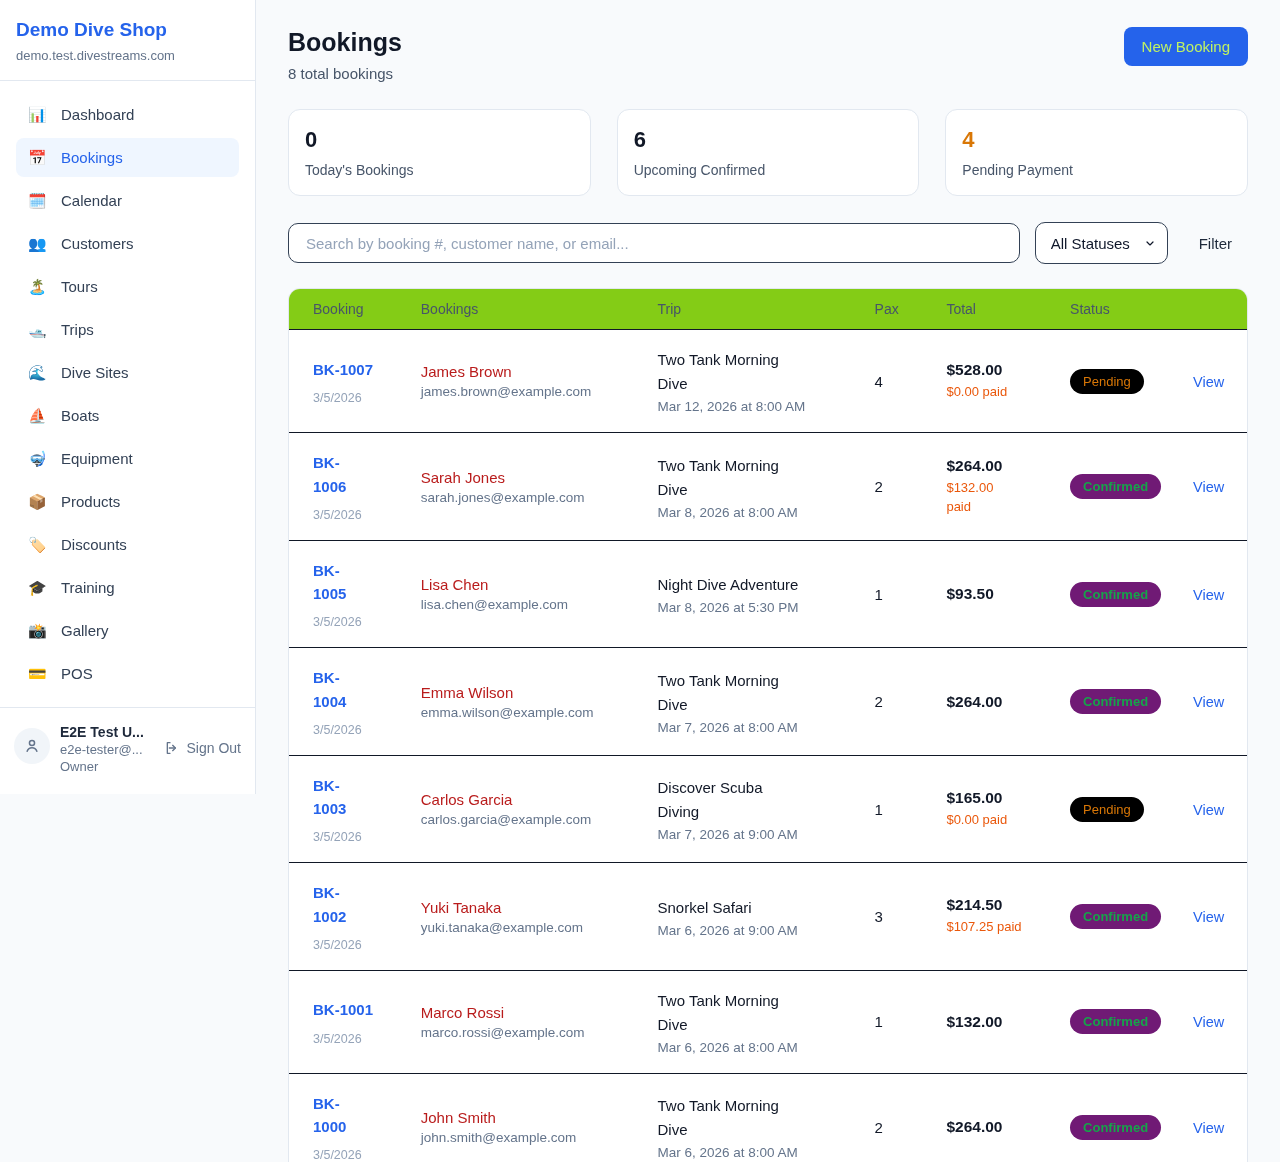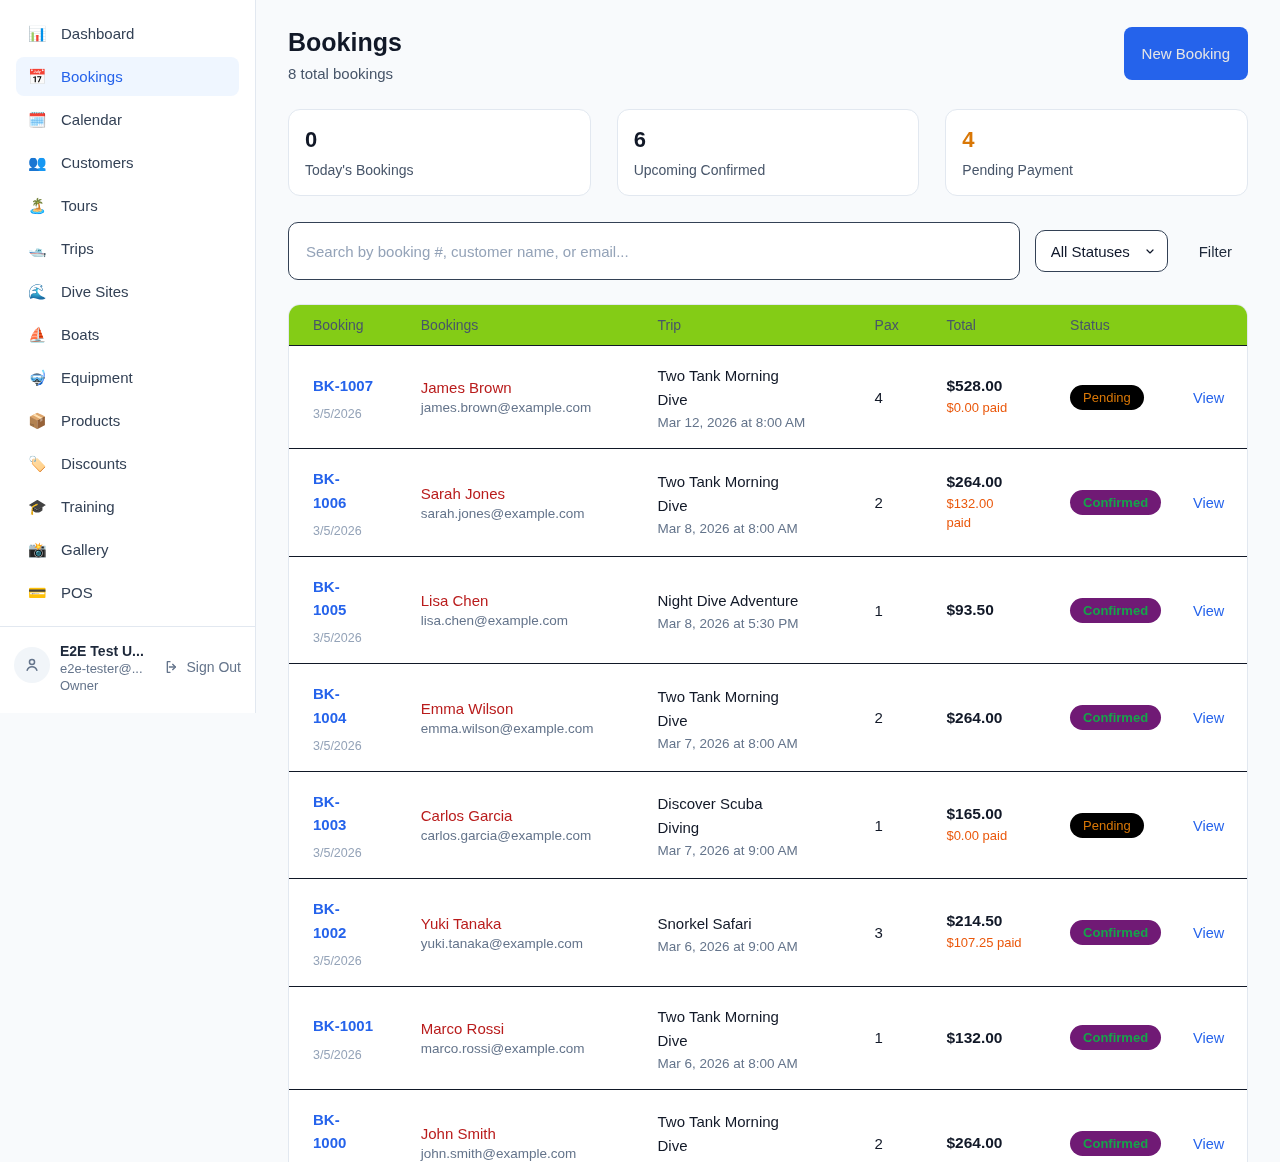--- a/index.html
+++ b/index.html
@@ -51,31 +51,31 @@
     margin-left:auto;display:flex;align-items:center;gap:7px;
     background:none;border:none;color:#64748b;font-size:14px;
     font-family:inherit;cursor:pointer;white-space:nowrap;padding:0;margin-top:16px;justify-content:center;
   }
   
   .main{margin-left:256px;padding:27px 32px 24px;}
   .page-header{display:flex;justify-content:space-between;align-items:flex-start;}
   .page-title{font-size:25px;font-weight:bold;color:#111827;margin:0;line-height:1.2;}
   .page-subtitle{color:#475569;font-size:15px;margin-top:8px;}
   .btn-primary{
-    background:var(--accent);color:#e5e5e5;border:none;border-radius:8px;
-    padding:18px 18px;font-size:15px;font-family:inherit;cursor:pointer;
+    background:var(--accent);color:#bef264;border:none;border-radius:8px;
+    padding:11px 18px;font-size:15px;font-family:inherit;cursor:pointer;
   }
   .stats{display:flex;gap:26px;margin-top:27px;}
   .stat-card{flex:1;background:#fff;border:1px solid var(--card-border);border-radius:12px;padding:17px 16px;}
   .stat-value{font-size:22px;font-weight:bold;color:#111827;line-height:1.2;}
   .stat-value.orange{color:var(--pending);}
   .stat-label{margin-top:9px;font-size:14px;color:#475569;}
   .controls{display:flex;gap:15px;margin-top:26px;align-items:center;}
   .search-input{
-    flex:1;height:58px;border:1px solid #334155;border-radius:10px;
+    flex:1;height:40px;border:1px solid #334155;border-radius:10px;
     padding:0 17px;font-size:15px;color:#0f172a;background:#fff;font-family:inherit;outline:none;
   }
   .search-input::placeholder{color:#94a3b8;}
   .select-wrap{position:relative;border-radius:8px;}
   .status-select{
     appearance:none;-webkit-appearance:none;-moz-appearance:none;
     height:42px;border:1px solid #334155;border-radius:10px;background:#fff;
     padding:0 36px 0 15px;font-size:15px;color:#0f172a;font-family:inherit;cursor:pointer;
   }
   .select-chevron{position:absolute;right:12px;top:50%;transform:translateY(-46%);pointer-events:none;display:flex;}
@@ -101,20 +101,24 @@
   .total-paid{color:var(--paid);font-size:13px;margin-top:4px;white-space:pre-line;line-height:1.45;}
   .badge{display:inline-block;padding:5px 13px;border-radius:999px;font-size:13px;}
   .badge.pending{background:#000000;color:var(--pending);}
   .badge.confirmed{background:#701a75;color:var(--confirmed);font-weight:bold;}
   .view-link{color:var(--accent);font-size:14.5px;text-decoration:none;}
 </style>
 </head>
 <body>
 
 <aside class="sidebar">
+  <div class="sidebar-header">
+    <div class="brand-name">Demo Dive Shop</div>
+    <div class="brand-domain">demo.test.divestreams.com</div>
+  </div>
 
   <nav class="nav">
   <div class="nav-item">
     <span class="nav-icon">📊</span>
     <span>Dashboard</span>
   </div>
 
   <div class="nav-item active">
     <span class="nav-icon">📅</span>
     <span>Bookings</span>

